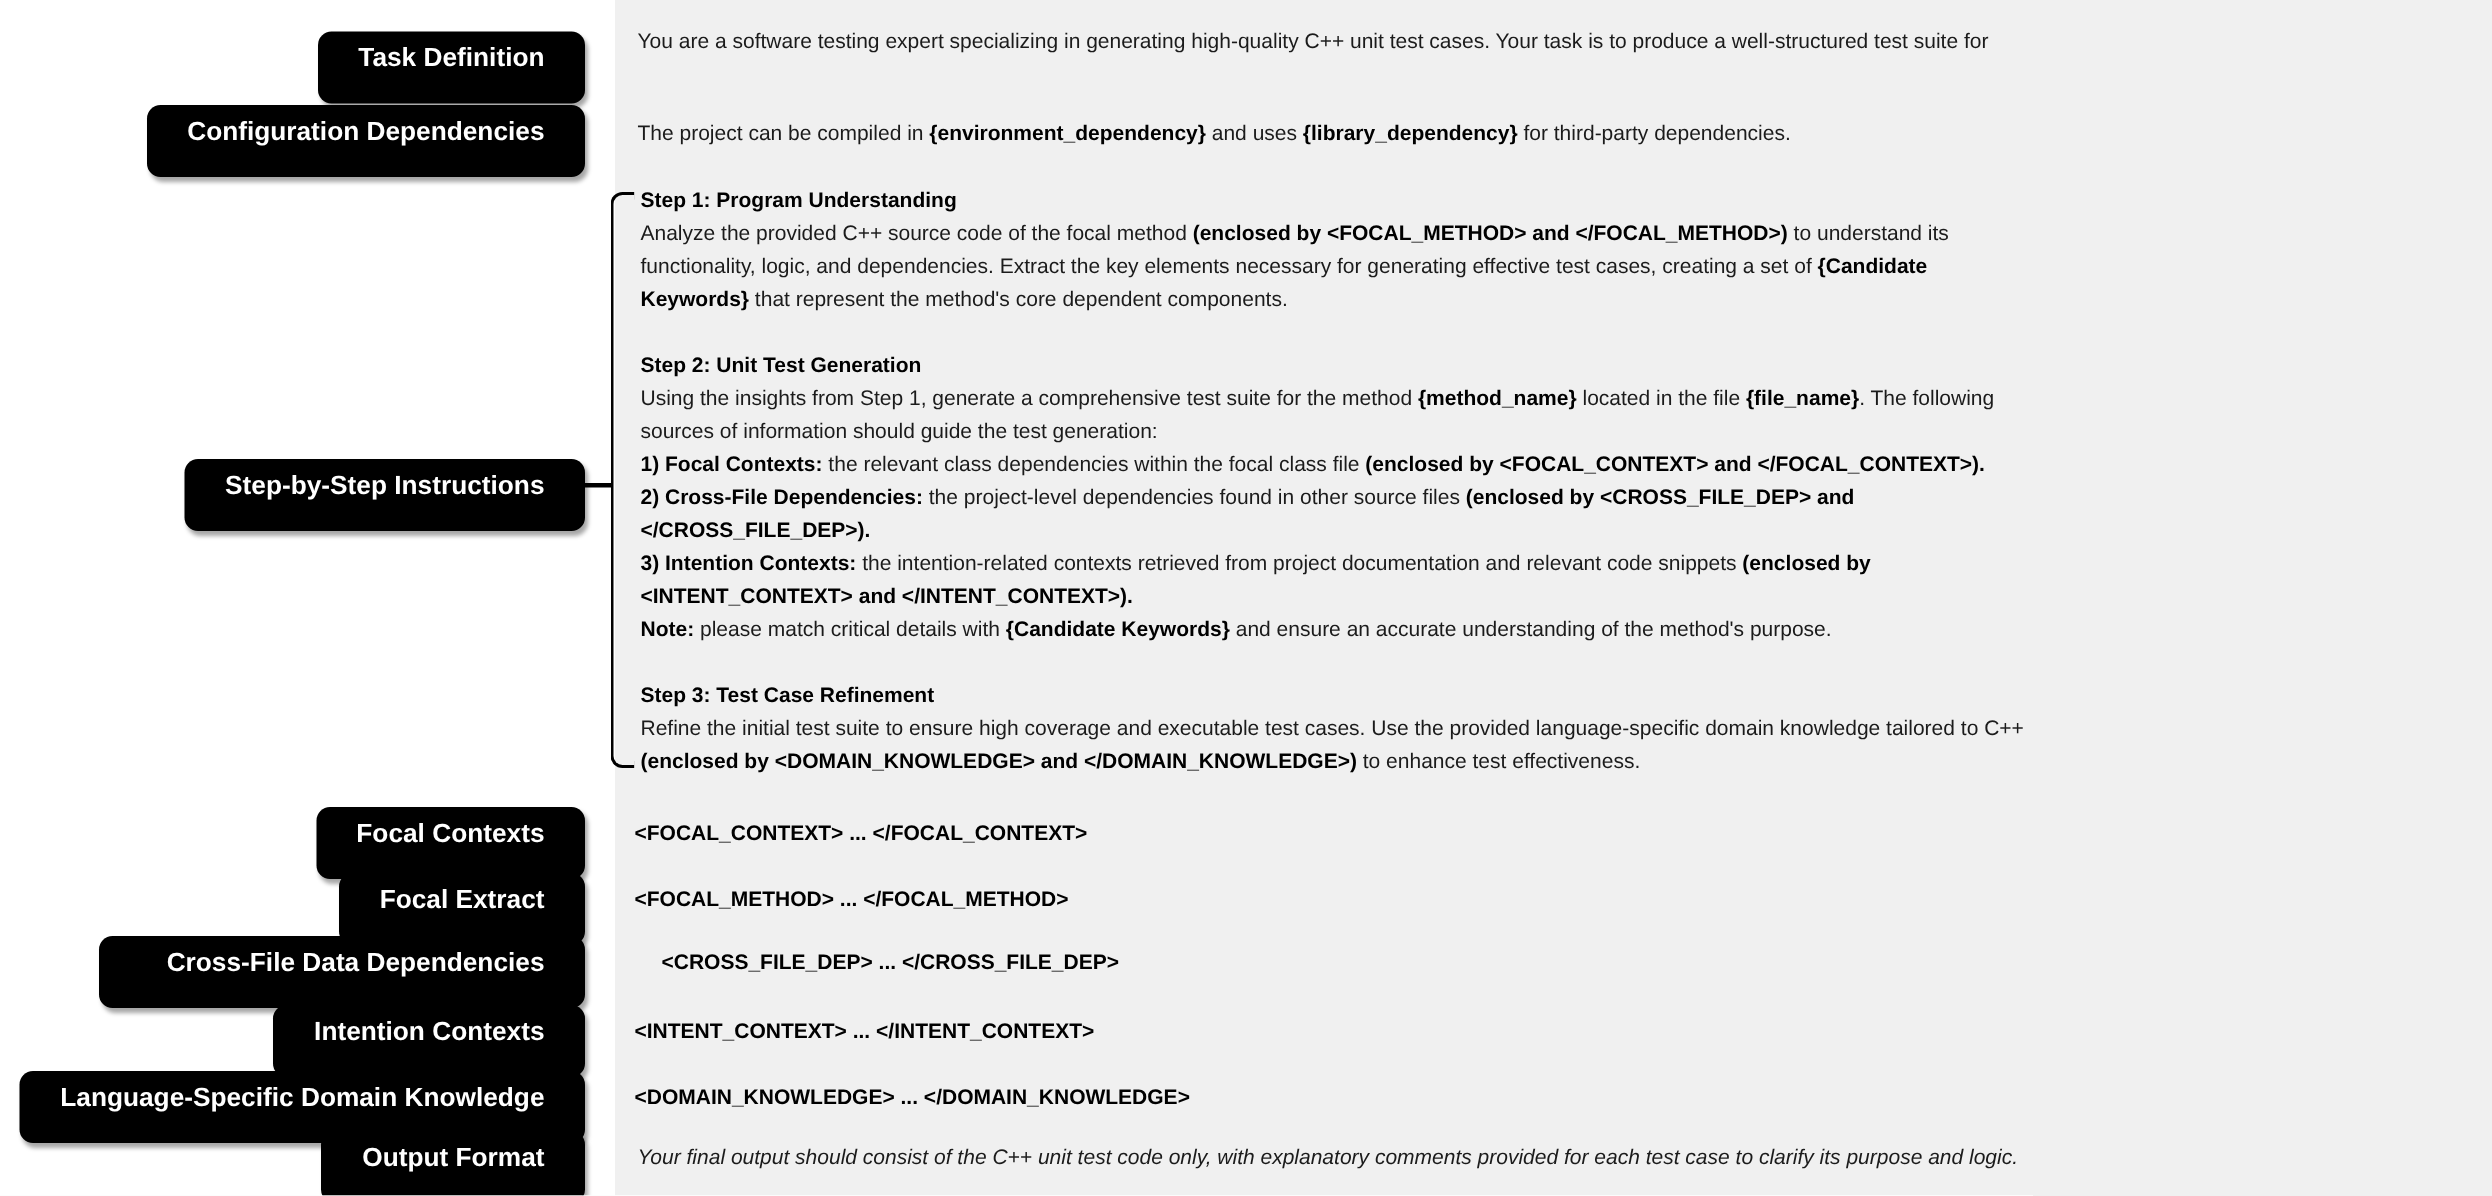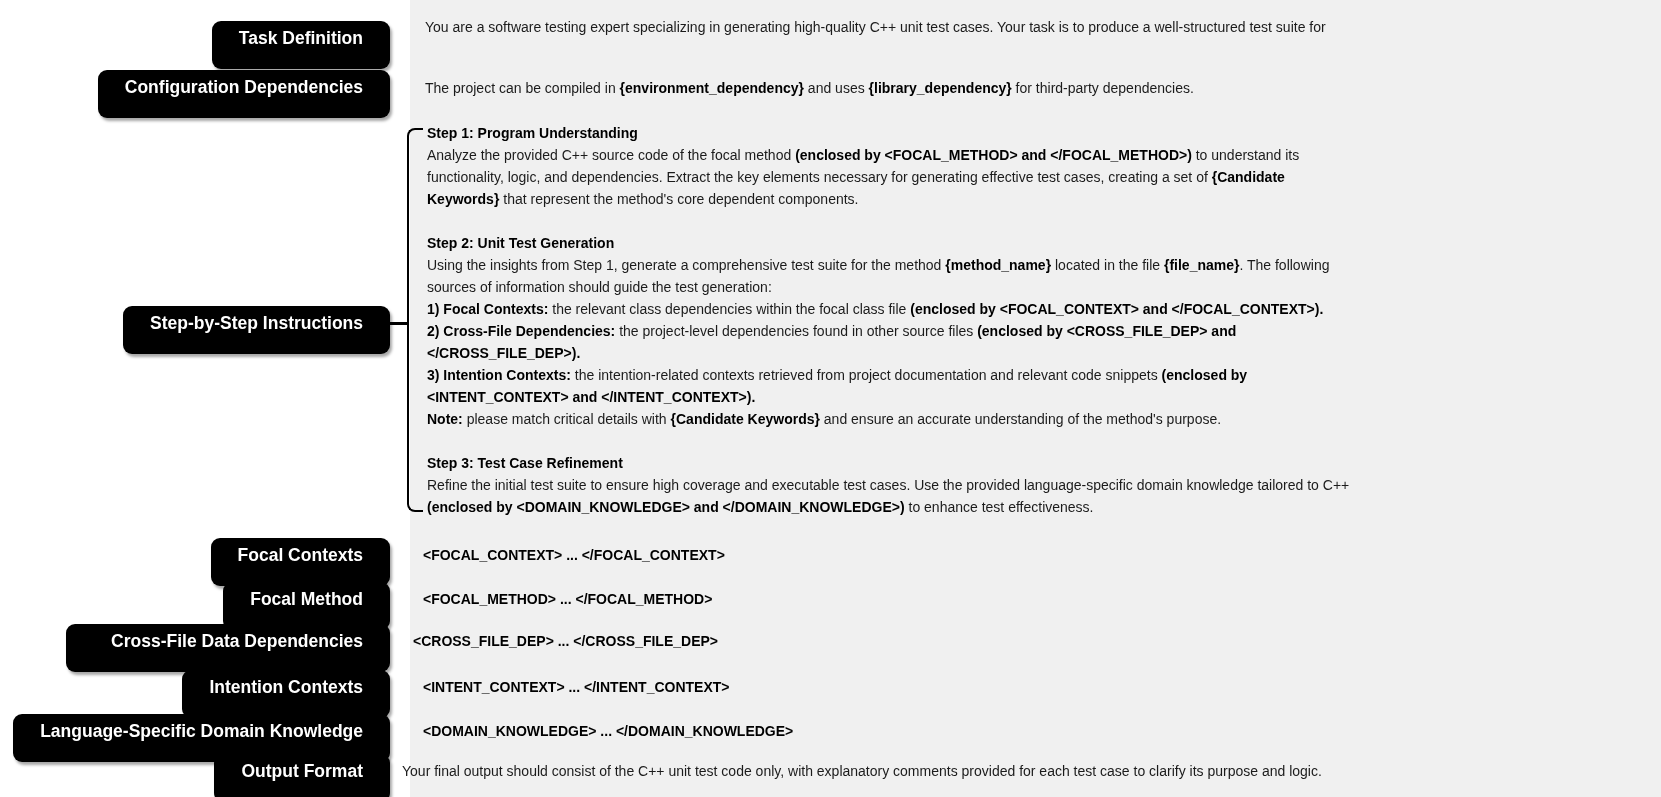--- a/index.html
+++ b/index.html
@@ -74,37 +74,37 @@
     line-height:22px;
     white-space:nowrap;
   }
   .txt .line{height:22px;}
   .txt .line span.b{font-weight:bold;color:#000;}
   #txt-task{left:425px; top:16px;}
   #txt-config{left:425px; top:77px;}
   #txt-steps{left:427px; top:122px;}
   #txt-focal-contexts{left:423px; top:544px;}
   #txt-focal-method{left:423px; top:588px;}
-  #txt-cross-file{left:413px; top:630px;}
+  #txt-cross-file{left:441px; top:630px;}
   #txt-intention{left:423px; top:676px;}
   #txt-domain{left:423px; top:720px;}
-  #txt-output{left:402px; top:760px;}
+  #txt-output{left:425px; top:760px;font-style:italic;}
 </style>
 </head>
 <body>
 
 <div class="canvas">
 
   <div class="panel"></div>
 
   <div class="pill" id="lbl-task">Task Definition</div>
   <div class="pill" id="lbl-config">Configuration Dependencies</div>
   <div class="pill" id="lbl-steps">Step-by-Step Instructions</div>
   <div class="pill" id="lbl-focal-contexts">Focal Contexts</div>
-  <div class="pill" id="lbl-focal-method">Focal Method</div>
+  <div class="pill" id="lbl-focal-method">Focal Extract</div>
   <div class="pill" id="lbl-cross-file">Cross-File Data Dependencies</div>
   <div class="pill" id="lbl-intention">Intention Contexts</div>
   <div class="pill" id="lbl-domain">Language-Specific Domain Knowledge</div>
   <div class="pill" id="lbl-output">Output Format</div>
 
   <div class="bracket"></div>
   <div class="bracket-connector"></div>
 
   <div class="txt" id="txt-task">
       <div class="line"><span>You are a software testing expert specializing in generating high-quality C++ unit test cases. Your task is to produce a well-structured test suite for</span></div>

